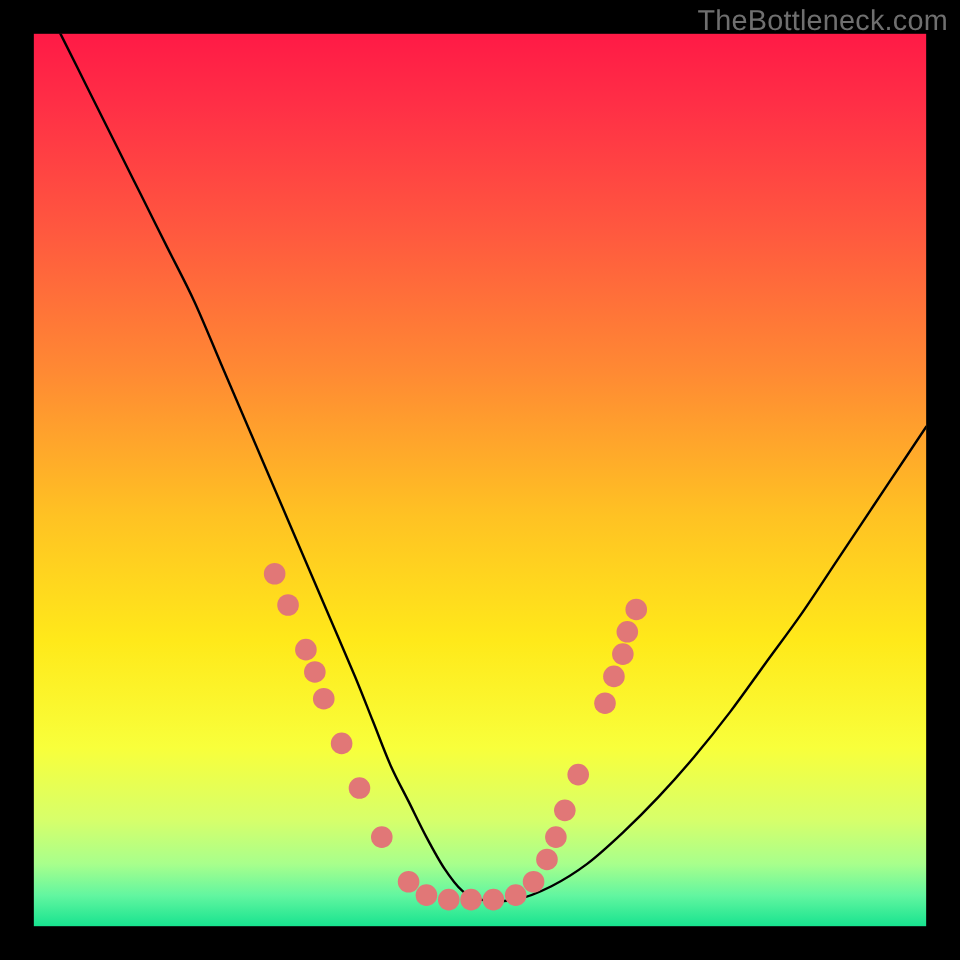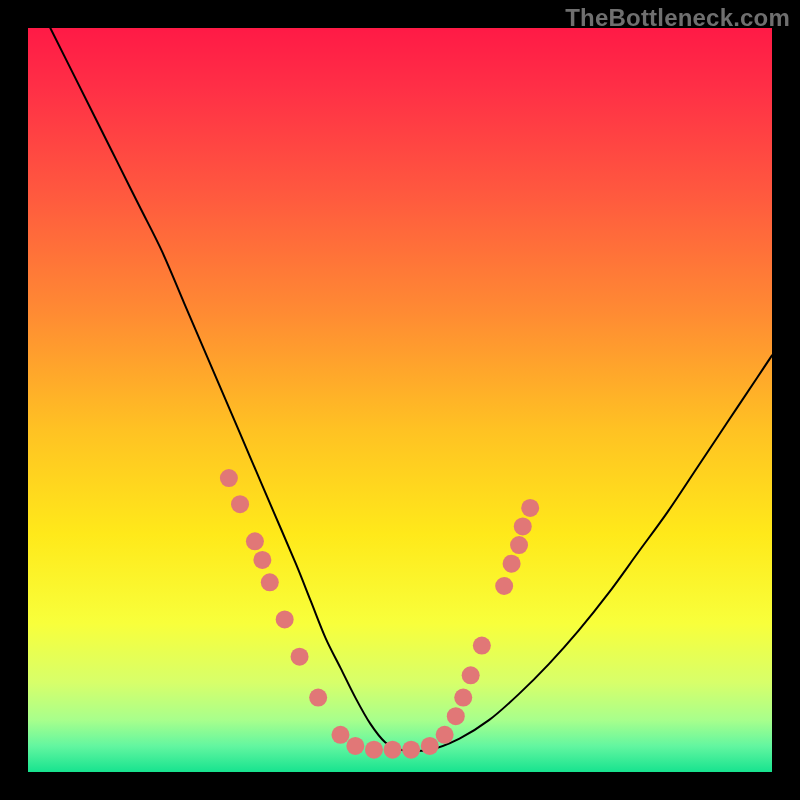--- a/index.html
+++ b/index.html
@@ -17,21 +17,21 @@
     width: 800px;
     height: 800px;
     background: #000;
   }
   .watermark {
     position: absolute;
     top: 4px;
     right: 10px;
     color: #6f6f6f;
     font-size: 24px;
-    font-weight: 700;
+    font-weight: 400;
     letter-spacing: 0.2px;
     user-select: none;
   }
   .plot {
     position: absolute;
     left: 28px;
     top: 28px;
     width: 744px;
     height: 744px;
   }

